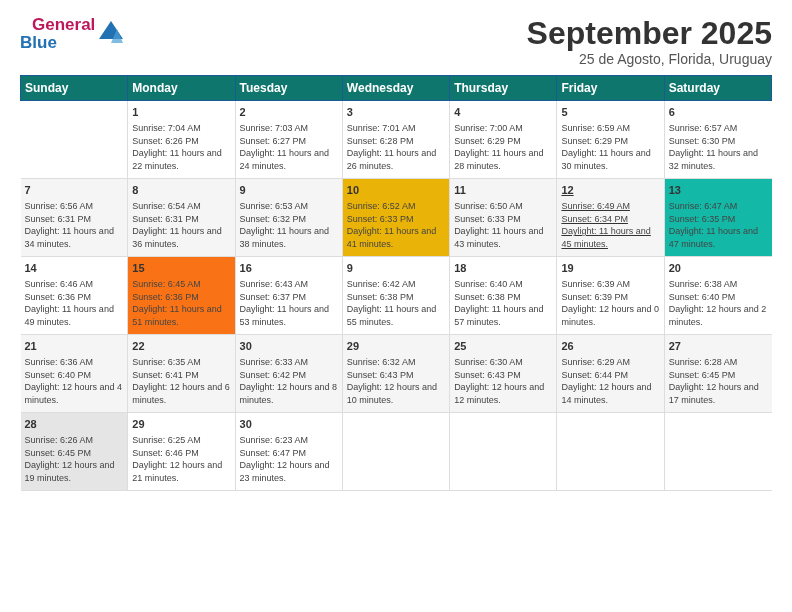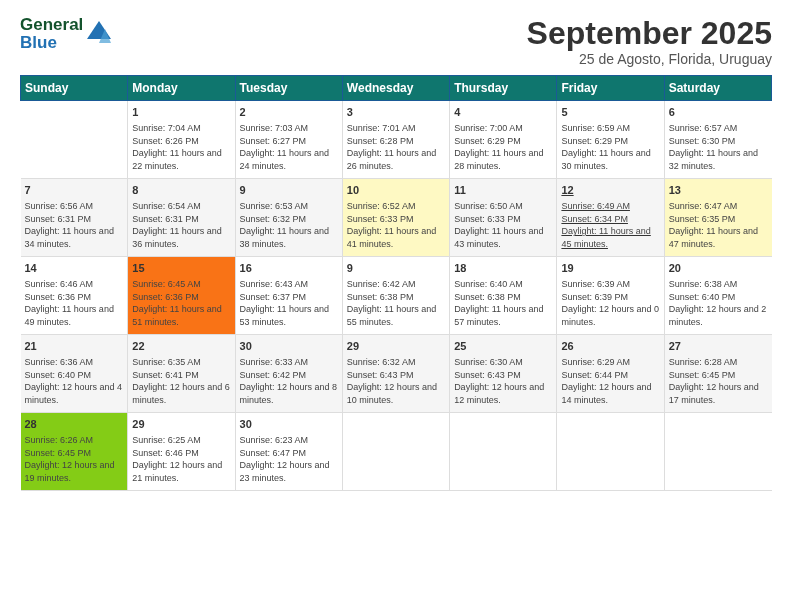--- a/index.html
+++ b/index.html
@@ -88,21 +88,21 @@
     .empty { background: #f9f9f9; }
   </style>
 </head>
 <body>
 
 <div class="page">
   <div class="header">
     <div class="logo">
       <div class="logo-row">
         <div style="display:flex;flex-direction:column;line-height:1.05;">
-          <span style="font-size:17px;font-weight:bold;color:#14532d;">General</span>
+          <span style="font-size:17px;font-weight:bold;color:#be185d;margin-left:12px;">General</span>
           <span style="font-size:17px;font-weight:bold;color:#2271b3;">Blue</span>
         </div>
         <svg width="28" height="28" viewBox="0 0 28 28" style="margin-left:2px;margin-top:-2px;">
           <polygon points="14,2 26,20 2,20" fill="#2271b3"></polygon>
           <polygon points="20,10 26,24 14,24" fill="#4a9fd4" opacity="0.7"></polygon>
         </svg>
       </div>
     </div>
     <div class="title-block">
       <div class="main-title">September 2025</div>
@@ -156,33 +156,33 @@
             <div class="cell-text">Sunrise: 6:56 AM<br>Sunset: 6:31 PM<br>Daylight: 11 hours and 34 minutes.</div>
           </td>
           <td style="background: rgb(245, 245, 245);">
             <span class="day-number">8</span>
             <div class="cell-text">Sunrise: 6:54 AM<br>Sunset: 6:31 PM<br>Daylight: 11 hours and 36 minutes.</div>
           </td>
           <td style="background: rgb(245, 245, 245);">
             <span class="day-number">9</span>
             <div class="cell-text">Sunrise: 6:53 AM<br>Sunset: 6:32 PM<br>Daylight: 11 hours and 38 minutes.</div>
           </td>
-          <td style="background: #fef9c3;">
+          <td style="background: #eab308;">
             <span class="day-number">10</span>
             <div class="cell-text">Sunrise: 6:52 AM<br>Sunset: 6:33 PM<br>Daylight: 11 hours and 41 minutes.</div>
           </td>
           <td style="background: rgb(245, 245, 245);">
             <span class="day-number">11</span>
             <div class="cell-text">Sunrise: 6:50 AM<br>Sunset: 6:33 PM<br>Daylight: 11 hours and 43 minutes.</div>
           </td>
           <td style="background: rgb(245, 245, 245); text-decoration: underline;">
             <span class="day-number">12</span>
             <div class="cell-text">Sunrise: 6:49 AM<br>Sunset: 6:34 PM<br>Daylight: 11 hours and 45 minutes.</div>
           </td>
-          <td style="background: #fef9c3;">
+          <td style="background: #14b8a6;">
             <span class="day-number">13</span>
             <div class="cell-text">Sunrise: 6:47 AM<br>Sunset: 6:35 PM<br>Daylight: 11 hours and 47 minutes.</div>
           </td>
         </tr>
         <tr style="background: rgb(255, 255, 255);">
           <td style="background: rgb(255, 255, 255);">
             <span class="day-number">14</span>
             <div class="cell-text">Sunrise: 6:46 AM<br>Sunset: 6:36 PM<br>Daylight: 11 hours and 49 minutes.</div>
           </td>
           <td style="background: #f97316;">
@@ -234,21 +234,21 @@
           <td style="background: rgb(245, 245, 245);">
             <span class="day-number">26</span>
             <div class="cell-text">Sunrise: 6:29 AM<br>Sunset: 6:44 PM<br>Daylight: 12 hours and 14 minutes.</div>
           </td>
           <td style="background: rgb(245, 245, 245);">
             <span class="day-number">27</span>
             <div class="cell-text">Sunrise: 6:28 AM<br>Sunset: 6:45 PM<br>Daylight: 12 hours and 17 minutes.</div>
           </td>
         </tr>
         <tr style="background: rgb(255, 255, 255);">
-          <td style="background: #84cc16;">
+          <td style="background: #e5e5e5;">
             <span class="day-number">28</span>
             <div class="cell-text">Sunrise: 6:26 AM<br>Sunset: 6:45 PM<br>Daylight: 12 hours and 19 minutes.</div>
           </td>
           <td style="background: rgb(255, 255, 255);">
             <span class="day-number">29</span>
             <div class="cell-text">Sunrise: 6:25 AM<br>Sunset: 6:46 PM<br>Daylight: 12 hours and 21 minutes.</div>
           </td>
           <td style="background: rgb(255, 255, 255);">
             <span class="day-number">30</span>
             <div class="cell-text">Sunrise: 6:23 AM<br>Sunset: 6:47 PM<br>Daylight: 12 hours and 23 minutes.</div>

